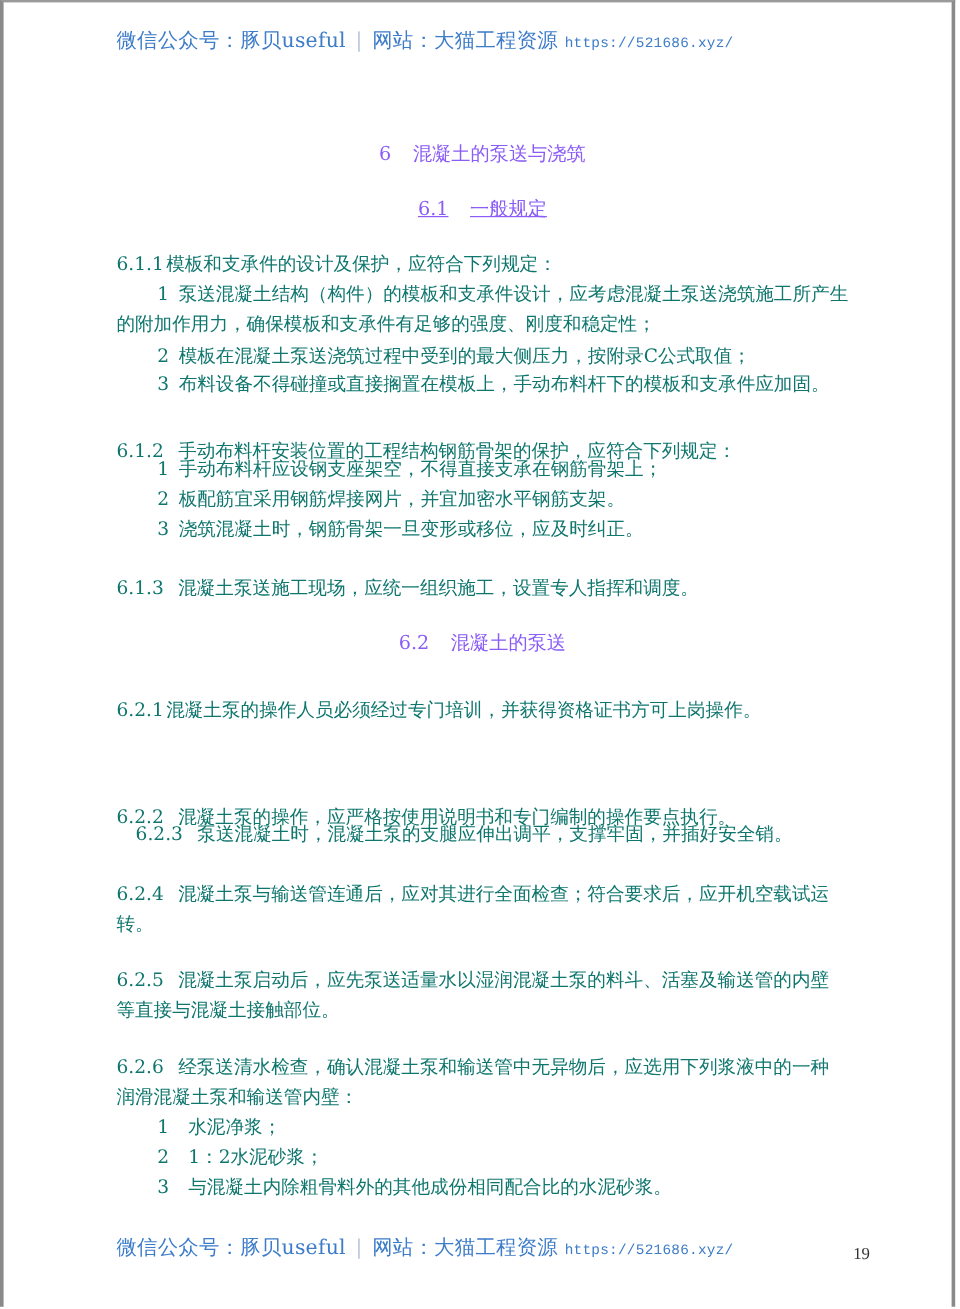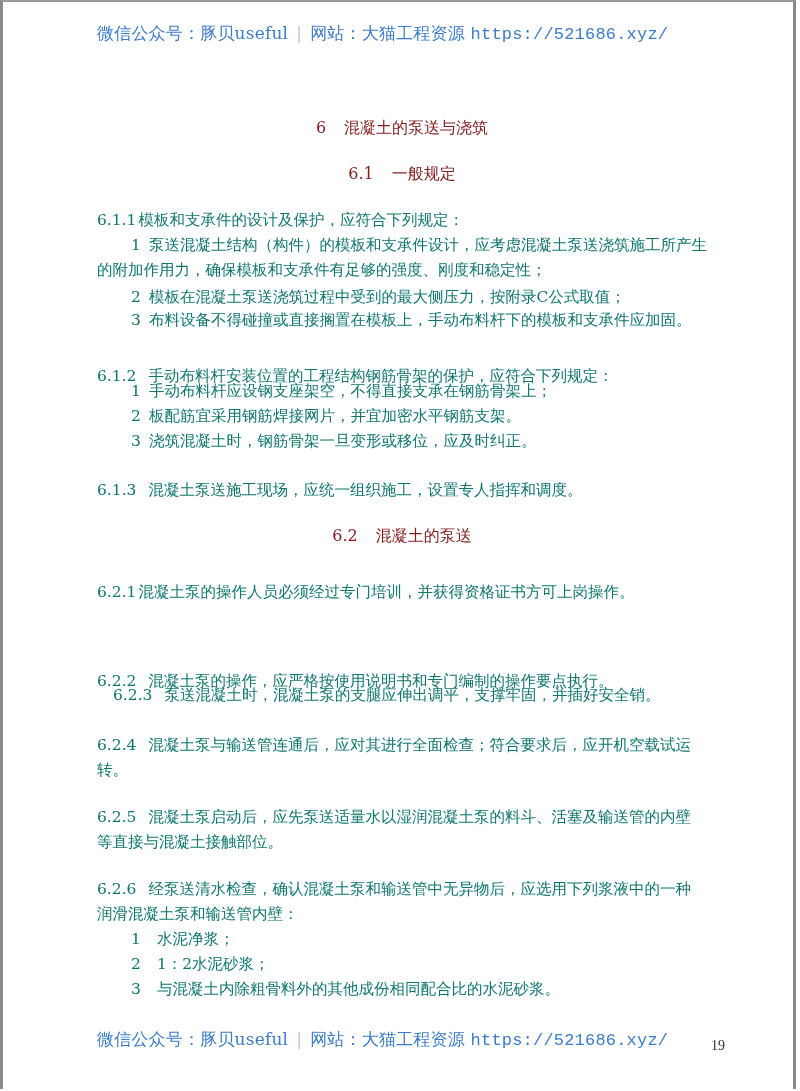--- a/index.html
+++ b/index.html
@@ -12,29 +12,29 @@
     .frame {
       position: absolute; left: 0; top: 0; width: 796px; height: 1089px;
       border-top: 2px solid #9a9a9a; border-left: 3px solid #8a8a8a; border-right: 3px solid #8a8a8a;
       box-sizing: border-box; pointer-events: none;
     }
     .watermark {
       position: absolute; left: 97px; font-size: 17px; color: #3d7cc9;
       font-family: "DejaVu Serif", "Liberation Serif", serif; white-space: nowrap; letter-spacing: 0.2px;
     }
     .watermark .sep { color: #b8c8dc; margin: 0 8px; }
-    .watermark .url { font-family: "Liberation Mono", "DejaVu Sans Mono", monospace; font-size: 17px; }
+    .watermark .url { font-family: "Liberation Mono", "DejaVu Sans Mono", monospace; font-size: 12px; }
     .wm-top { top: 22px; }
     .wm-bottom { top: 1028px; }
     .page-num {
       position: absolute; left: 711px; top: 1038px; font-size: 14px; font-weight: normal; color: #333;
       font-family: "Liberation Serif", serif;
     }
     .content { position: absolute; left: 97px; top: 0; width: 610px; }
-    .h { position: absolute; width: 610px; text-align: center; font-size: 16px; color: #7f1d1d; white-space: nowrap; }
+    .h { position: absolute; width: 610px; text-align: center; font-size: 16px; color: #8b5cf6; white-space: nowrap; }
     .h .num { margin-right: 18px; }
     .p { position: absolute; left: 0; width: 610px; font-size: 15.5px; line-height: 25px; white-space: nowrap; color: #0f766e; }
     .p.indent { padding-left: 34px; box-sizing: border-box; }
     .p .clause { margin-right: 12px; }
     .p .clause.tight { margin-right: 2px; }
     .p .item-num { margin-right: 8px; }
   </style>
 </head>
 <body>
 
@@ -44,21 +44,21 @@
   <span>微信公众号：豚贝useful</span><span class="sep">|</span><span>网站：大猫工程资源</span>
   <span class="url">https://521686.xyz/</span>
 </div>
 
 <div class="content">
 
   <div class="h" style="top:118px;">
     <span class="num">6</span><span>混凝土的泵送与浇筑</span>
   </div>
 
-  <div class="h" style="top:164px;">
+  <div class="h" style="top:164px;text-decoration:underline;">
     <span class="num">6.1</span><span>一般规定</span>
   </div>
 
   <div class="p" style="top:208px;">
     <span class="clause tight">6.1.1</span><span>模板和支承件的设计及保护，应符合下列规定：</span>
   </div>
   <div class="p indent" style="top:233px;">
     <span class="item-num">1</span><span>泵送混凝土结构（构件）的模板和支承件设计，应考虑混凝土泵送浇筑施工所产生</span>
   </div>
   <div class="p" style="top:258px;">

